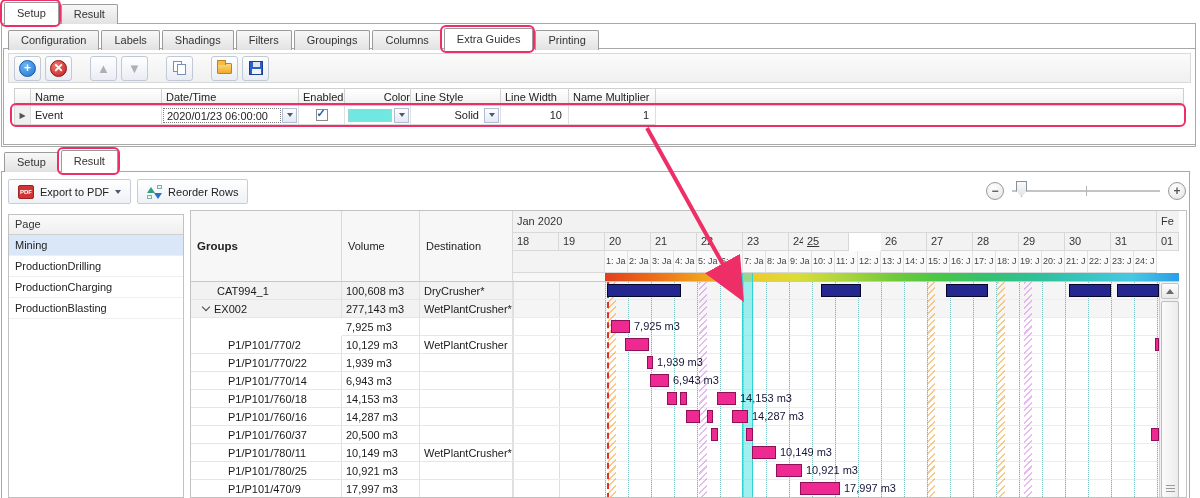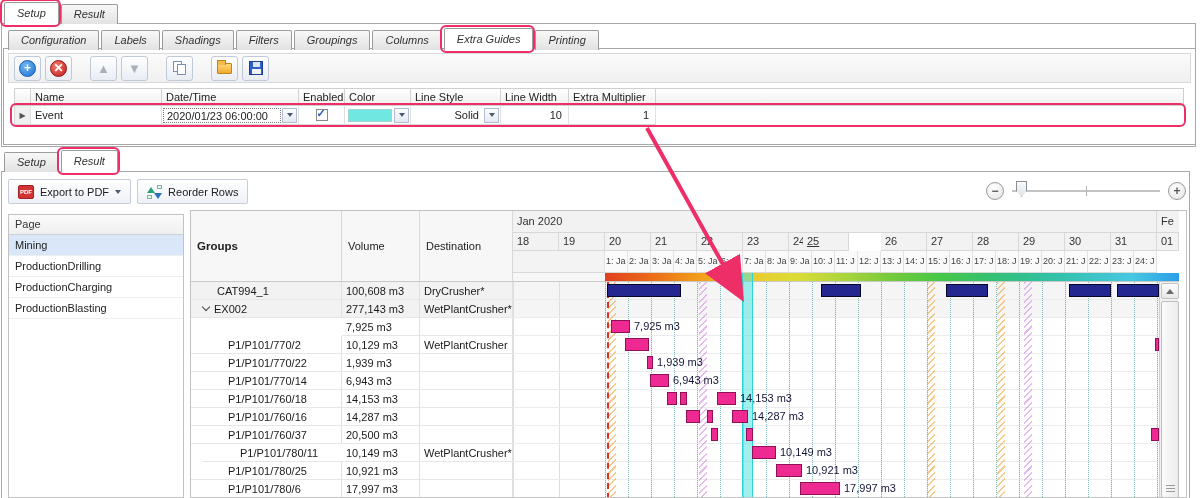--- a/index.html
+++ b/index.html
@@ -1,21 +1,21 @@
 <!DOCTYPE html>
 <html><head>
 <meta charset="utf-8">
 <style>
 * { box-sizing: border-box; }
 html,body { margin:0; width:1200px; height:498px; }
 body { position:relative; background:#fff; font-family:"Liberation Sans",sans-serif; font-size:11px; color:#222; overflow:hidden; }
 
 
 .tabbar { position:absolute; display:flex; align-items:flex-end; gap:2px; z-index:6; padding-left:4px; }
-.tab { height:20px; line-height:18px; padding:0 12px; background:linear-gradient(#f8f8f8,#e2e2e2); border:1px solid #9b9b9b; border-bottom:none; border-radius:2px 2px 0 0; color:#333; white-space:nowrap;font-style:italic; }
+.tab { height:20px; line-height:18px; padding:0 12px; background:linear-gradient(#f8f8f8,#e2e2e2); border:1px solid #9b9b9b; border-bottom:none; border-radius:2px 2px 0 0; color:#333; white-space:nowrap; }
 .tab.active { background:#fff; height:23px; line-height:21px; margin-bottom:-1px; border-bottom:1px solid #fff; }
 .page-panel { position:absolute; border:1px solid #a8a8a8; background:#fff; }
 
 
 #setup-toolbar { position:absolute; left:8px; top:53px; width:1183px; height:30px; border:1px solid #d9d9d9; background:linear-gradient(#fbfbfb,#f0f0f0); display:flex; align-items:center; padding-left:5px; gap:4px; z-index:2; }
 .tbtn { width:27px; height:25px; border:1px solid #c0c9d6; border-radius:3px; background:linear-gradient(#ffffff,#e9edf4); display:flex; align-items:center; justify-content:center; }
 .tbtn.gap { margin-left:14px; }
 .circle-ic { width:17px; height:17px; border-radius:50%; color:#fff; font-weight:bold; font-size:12px; line-height:15px; text-align:center; }
 .ic-add { background:radial-gradient(circle at 35% 30%,#6db6f2,#1e74d6); border:1px solid #1558a8; }
 .ic-del { background:radial-gradient(circle at 35% 30%,#f07a6a,#c41c1c); border:1px solid #8f1010; }
@@ -141,24 +141,24 @@
       <span class="ic-floppy"></span>
     </div>
 </div>
 
 <div id="setup-grid">
   <div class="gh-row" id="grid-header">
       <div class="gh-cell" style="width: 17px;"></div>
       <div class="gh-cell" style="width: 131px;">Name</div>
       <div class="gh-cell" style="width: 137px;">Date/Time</div>
       <div class="gh-cell" style="width: 46px;">Enabled</div>
-      <div class="gh-cell" style="width: 66px;">Color</div>
+      <div class="gh-cell" style="width: 66px; text-align: right;">Color</div>
       <div class="gh-cell" style="width: 90px;">Line Style</div>
       <div class="gh-cell" style="width: 68px;">Line Width</div>
-      <div class="gh-cell" style="width: 87px;">Extra Multiplier</div>
+      <div class="gh-cell" style="width: 87px;">Name Multiplier</div>
       <div class="gh-cell" style="width: 528px; border-right: 1px solid rgb(207, 207, 207);"></div>
     </div>
   <div class="gd-row" id="grid-row">
     <div class="gd-cell" style="width:17px;">
         <span style="font-size:8px;color:#555;">▶</span>
       </div>
     <div class="gd-cell" style="width:131px;padding-left:4px;">
         <span>Event</span>
       </div>
     <div class="gd-cell" style="width:137px;">
@@ -344,36 +344,36 @@
         <div class="lrow-cell" style="left: 229px; top: 0px; width: 93px; height: 18px; background: rgb(255, 255, 255); padding-left: 4px;"></div>
       </div>
       <div style="position: absolute; left: 0px; top: 215px; width: 322px; height: 18px;">
         <div class="lrow-cell" style="left: 0px; top: 0px; width: 151px; height: 18px; background: rgb(255, 255, 255); padding-left: 37px;">
           <div>P1/P101/760/37</div>
         </div>
         <div class="lrow-cell" style="left: 151px; top: 0px; width: 78px; height: 18px; background: rgb(255, 255, 255); padding-left: 4px;">20,500 m3</div>
         <div class="lrow-cell" style="left: 229px; top: 0px; width: 93px; height: 18px; background: rgb(255, 255, 255); padding-left: 4px;"></div>
       </div>
       <div style="position: absolute; left: 0px; top: 233px; width: 322px; height: 18px;">
-        <div class="lrow-cell" style="left: 12px; top: 0px; width: 151px; height: 18px; background: rgb(255, 255, 255); padding-left: 37px;">
+        <div class="lrow-cell" style="left: 0px; top: 0px; width: 151px; height: 18px; background: rgb(255, 255, 255); padding-left: 37px;">
           <div>P1/P101/780/11</div>
         </div>
         <div class="lrow-cell" style="left: 151px; top: 0px; width: 78px; height: 18px; background: rgb(255, 255, 255); padding-left: 4px;">10,149 m3</div>
         <div class="lrow-cell" style="left: 229px; top: 0px; width: 93px; height: 18px; background: rgb(255, 255, 255); padding-left: 4px;">WetPlantCrusher*</div>
       </div>
       <div style="position: absolute; left: 0px; top: 251px; width: 322px; height: 18px;">
         <div class="lrow-cell" style="left: 0px; top: 0px; width: 151px; height: 18px; background: rgb(255, 255, 255); padding-left: 37px;">
           <div>P1/P101/780/25</div>
         </div>
         <div class="lrow-cell" style="left: 151px; top: 0px; width: 78px; height: 18px; background: rgb(255, 255, 255); padding-left: 4px;">10,921 m3</div>
         <div class="lrow-cell" style="left: 229px; top: 0px; width: 93px; height: 18px; background: rgb(255, 255, 255); padding-left: 4px;"></div>
       </div>
       <div style="position: absolute; left: 0px; top: 269px; width: 322px; height: 18px;">
         <div class="lrow-cell" style="left: 0px; top: 0px; width: 151px; height: 18px; background: rgb(255, 255, 255); padding-left: 37px;">
-          <div>P1/P101/780/6</div>
+          <div>P1/P101/470/9</div>
         </div>
         <div class="lrow-cell" style="left: 151px; top: 0px; width: 78px; height: 18px; background: rgb(255, 255, 255); padding-left: 4px;">17,997 m3</div>
         <div class="lrow-cell" style="left: 229px; top: 0px; width: 93px; height: 18px; background: rgb(255, 255, 255); padding-left: 4px;"></div>
       </div>
     </div>
   <div id="g-chart">
       <div style="position: absolute; left: 0px; right: 0px; top: 0px; height: 18px; background: rgb(245, 245, 245);"></div>
       <div style="position: absolute; left: 0px; right: 0px; top: 18px; height: 18px; background: rgb(245, 245, 245);"></div>
       <div class="vline-day" style="left: 0px;"></div>
       <div class="vline-day" style="left: 46px;"></div>

